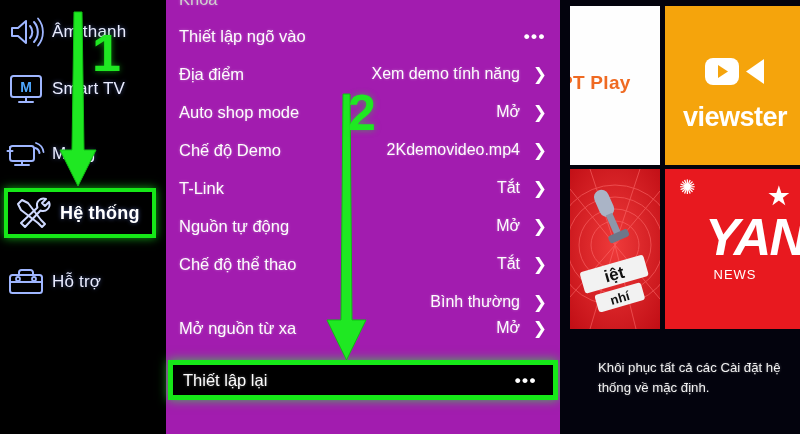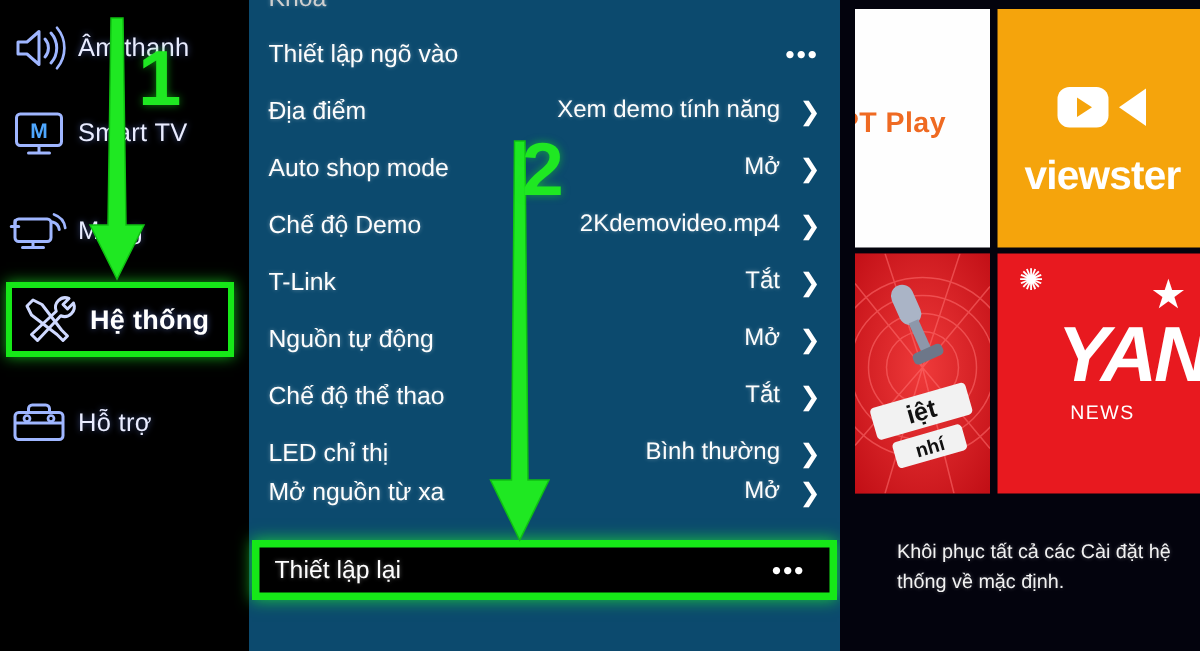--- a/index.html
+++ b/index.html
@@ -11,21 +11,21 @@
   #sidebar{position:absolute;left:0;top:0;width:166px;height:434px;background:#000;text-align:center;}
   .side-item{position:absolute;left:0;width:166px;height:56px;display:flex;align-items:center;}
   .side-ico{width:52px;height:44px;flex:0 0 52px;display:flex;align-items:center;justify-content:center;}
   .side-ico svg{display:block;}
   .side-label{color:#e9ecff;font-size:17px;letter-spacing:.2px;text-shadow:0 0 4px rgba(120,150,255,.5);}
   .side-item.sel{left:4px;width:152px;height:50px;border:4px solid #16e818;
                  box-shadow:0 0 9px rgba(30,255,40,.65);background:#000;box-sizing:border-box;}
   .side-item.sel .side-label{color:#fff;font-weight:bold;font-size:18px;}
 
   
-  #list{position:absolute;left:166px;top:0;width:394px;height:434px;background:#0c4a6e;}
+  #list{position:absolute;left:166px;top:0;width:394px;height:434px;background:#a21caf;}
   .row{position:absolute;left:0;width:394px;height:38px;display:flex;align-items:center;}
   .row .nm{position:absolute;left:13px;color:#fdfdfd;font-size:16.5px;white-space:nowrap;
            text-shadow:0 0 3px rgba(255,255,255,.35);}
   .row .vl{position:absolute;right:40px;color:#fdfdfd;font-size:16px;white-space:nowrap;
            text-shadow:0 0 3px rgba(255,255,255,.35);}
   .row .chev{position:absolute;right:13px;color:#fff;font-size:17px;font-weight:bold;line-height:1;}
   .row .dots{position:absolute;right:14px;color:#fff;font-size:17px;letter-spacing:1.5px;line-height:1;font-weight:bold;}
   .row.clipped .nm{color:#cfcfcf;}
   .row.hl{left:2px;width:390px;height:40px;border:5px solid #16e818;box-sizing:border-box;
           box-shadow:0 0 10px rgba(30,255,40,.7);background:#000;}
@@ -167,21 +167,20 @@
       <span class="chev">❯</span>
     </div>
 
     <div class="row" style="top:245px">
       <span class="nm">Chế độ thể thao</span>
       <span class="vl">Tắt</span>
       <span class="chev">❯</span>
     </div>
 
     <div class="row" style="top:283px">
-      <span class="nm">LED chỉ thị</span>
       <span class="vl">Bình thường</span>
       <span class="chev">❯</span>
     </div>
 
     <div class="row" style="top:309px">
       <span class="nm">Mở nguồn từ xa</span>
       <span class="vl">Mở</span>
       <span class="chev">❯</span>
     </div>
 

